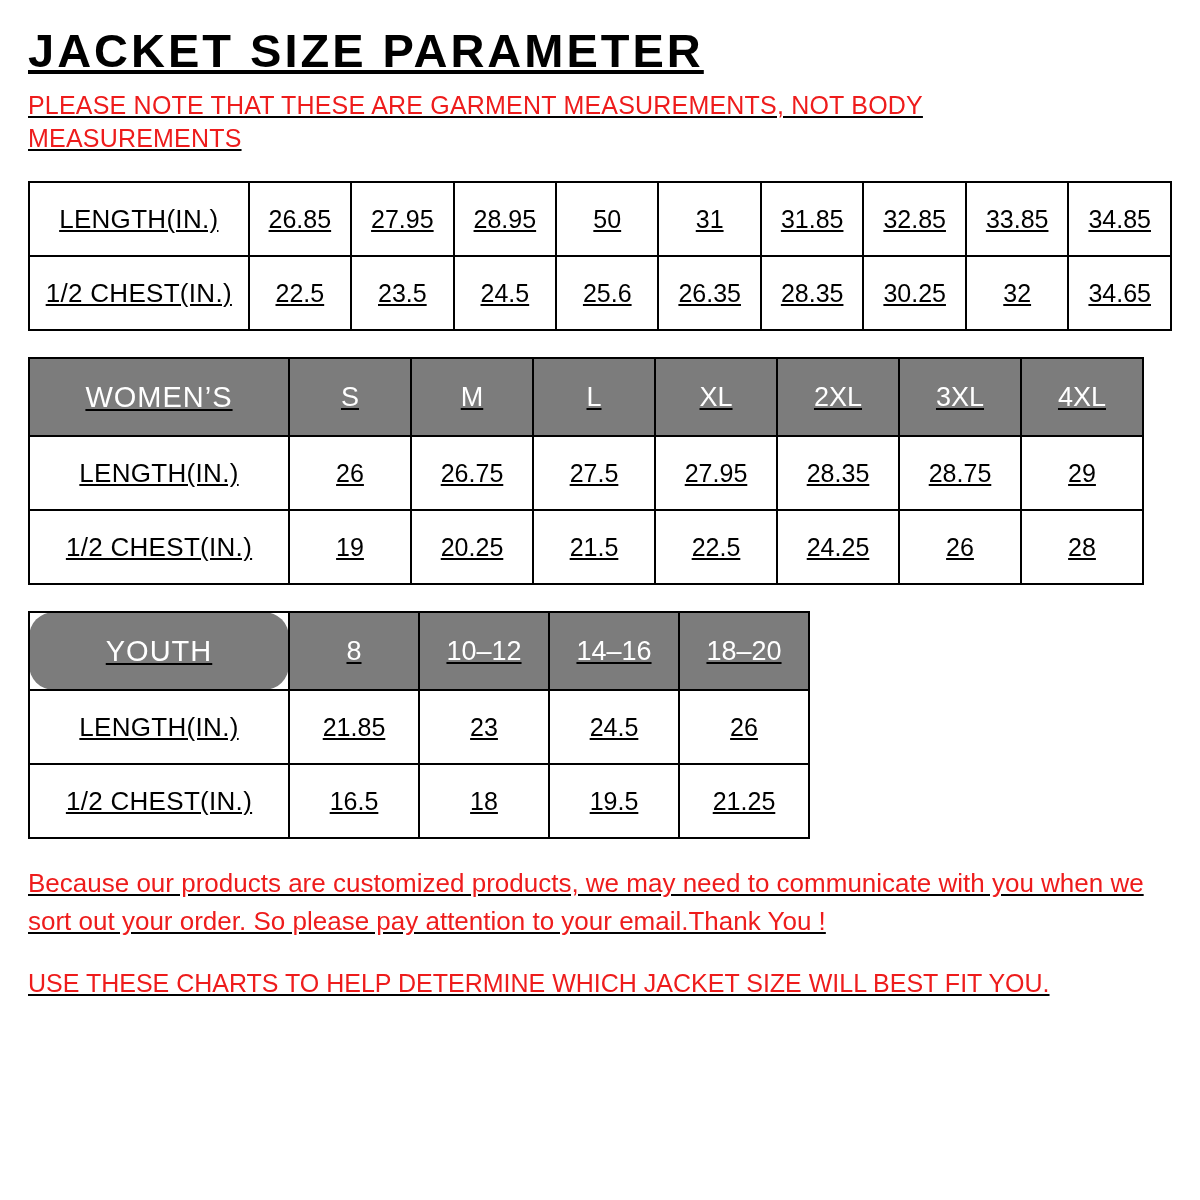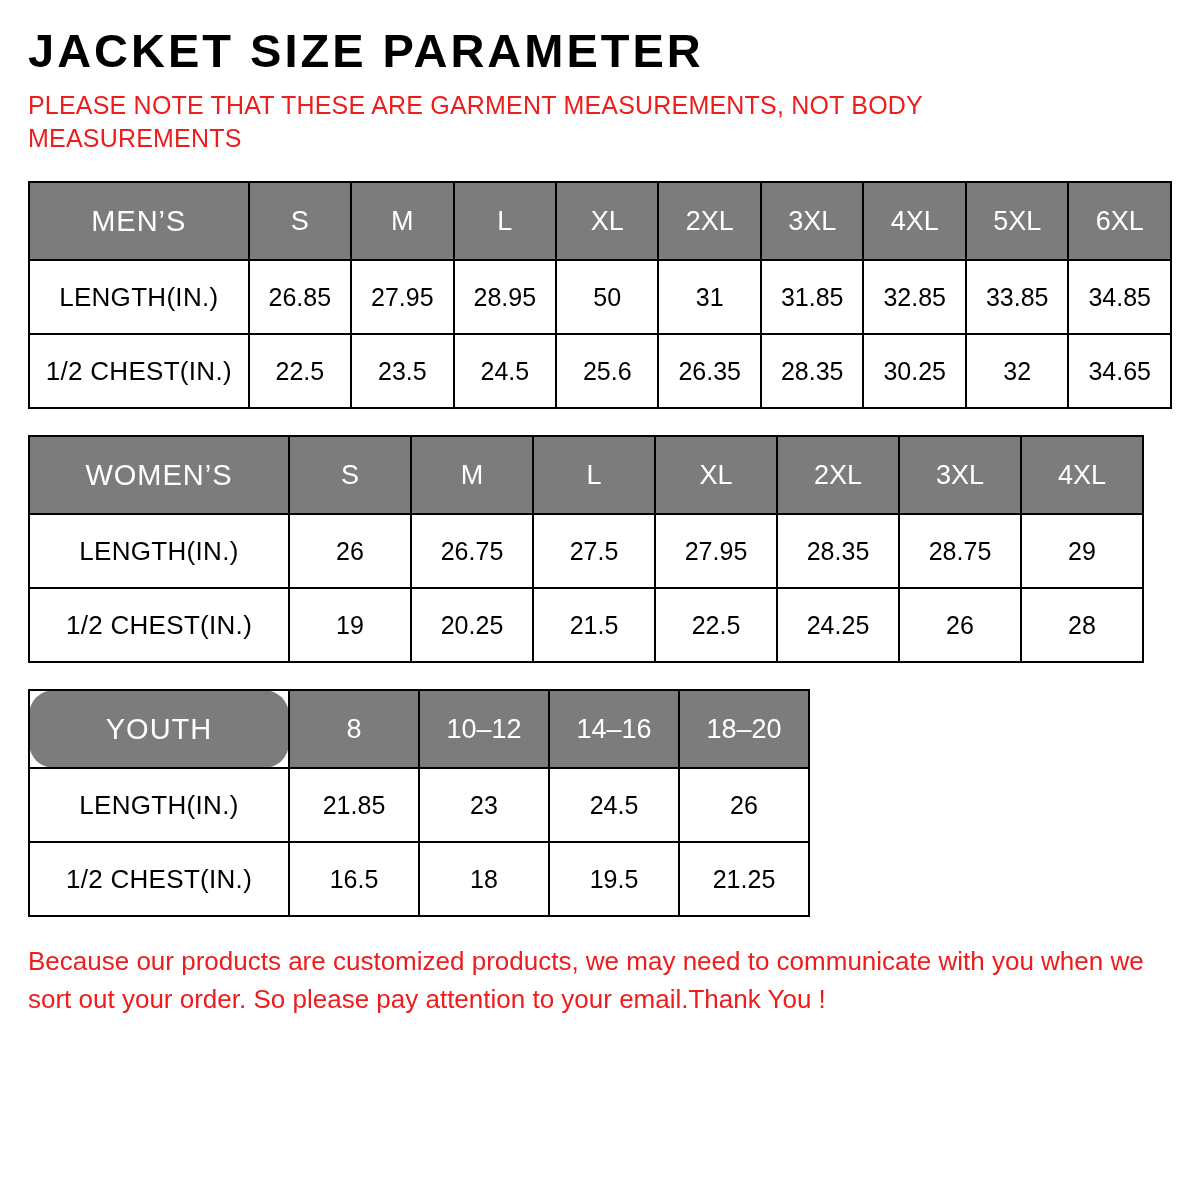--- a/index.html
+++ b/index.html
@@ -13,20 +13,21 @@
     font-family: "Liberation Sans", sans-serif;
     color: #000000;
     overflow: hidden;
   }
   .page {
     box-sizing: border-box;
     width: 1200px;
     height: 1200px;
     padding: 26px 28px 10px 28px;
     position: relative;
+    text-decoration: underline;
   }
   .title {
     font-size: 47px;
     font-weight: bold;
     letter-spacing: 3px;
     line-height: 1.05;
     margin: 0 0 14px 0;
     color: #000;
   }
   .note {
@@ -96,32 +97,20 @@
 <body>
 
 <div class="page">
 
   <h1 class="title">JACKET SIZE PARAMETER</h1>
 
   <p class="note">PLEASE NOTE THAT THESE ARE GARMENT MEASUREMENTS, NOT BODY MEASUREMENTS</p>
 
   <table class="size men">
     <tbody>
-      <tr class="head">
-        <td class="cat">MEN’S</td>
-        <td>S</td>
-        <td>M</td>
-        <td>L</td>
-        <td>XL</td>
-        <td>2XL</td>
-        <td>3XL</td>
-        <td>4XL</td>
-        <td>5XL</td>
-        <td>6XL</td>
-      </tr>
       <tr>
         <td class="rowlabel">LENGTH(IN.)</td>
         <td>26.85</td>
         <td>27.95</td>
         <td>28.95</td>
         <td>50</td>
         <td>31</td>
         <td>31.85</td>
         <td>32.85</td>
         <td>33.85</td>
@@ -197,14 +186,15 @@
         <td class="rowlabel">1/2 CHEST(IN.)</td>
         <td>16.5</td>
         <td>18</td>
         <td>19.5</td>
         <td>21.25</td>
       </tr>
     </tbody>
   </table>
 
   <p class="footer-red">Because our products are customized products, we may need to communicate with you when we sort out your order. So please pay attention to your email.Thank You !</p>
+  <p class="footer-red second">USE THESE CHARTS TO HELP DETERMINE WHICH JACKET SIZE WILL BEST FIT YOU.</p>
 
 </div>
 
 </body></html>

